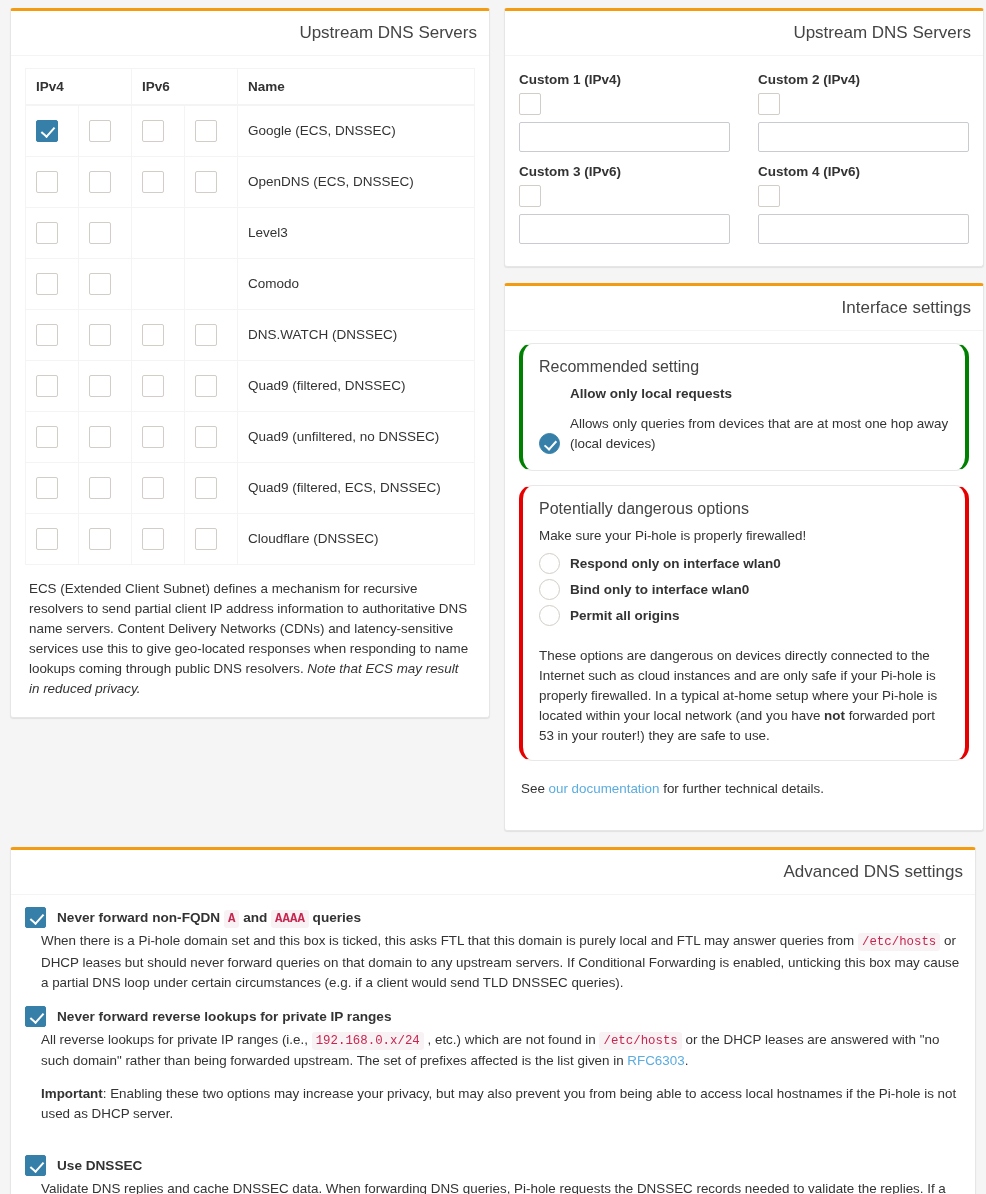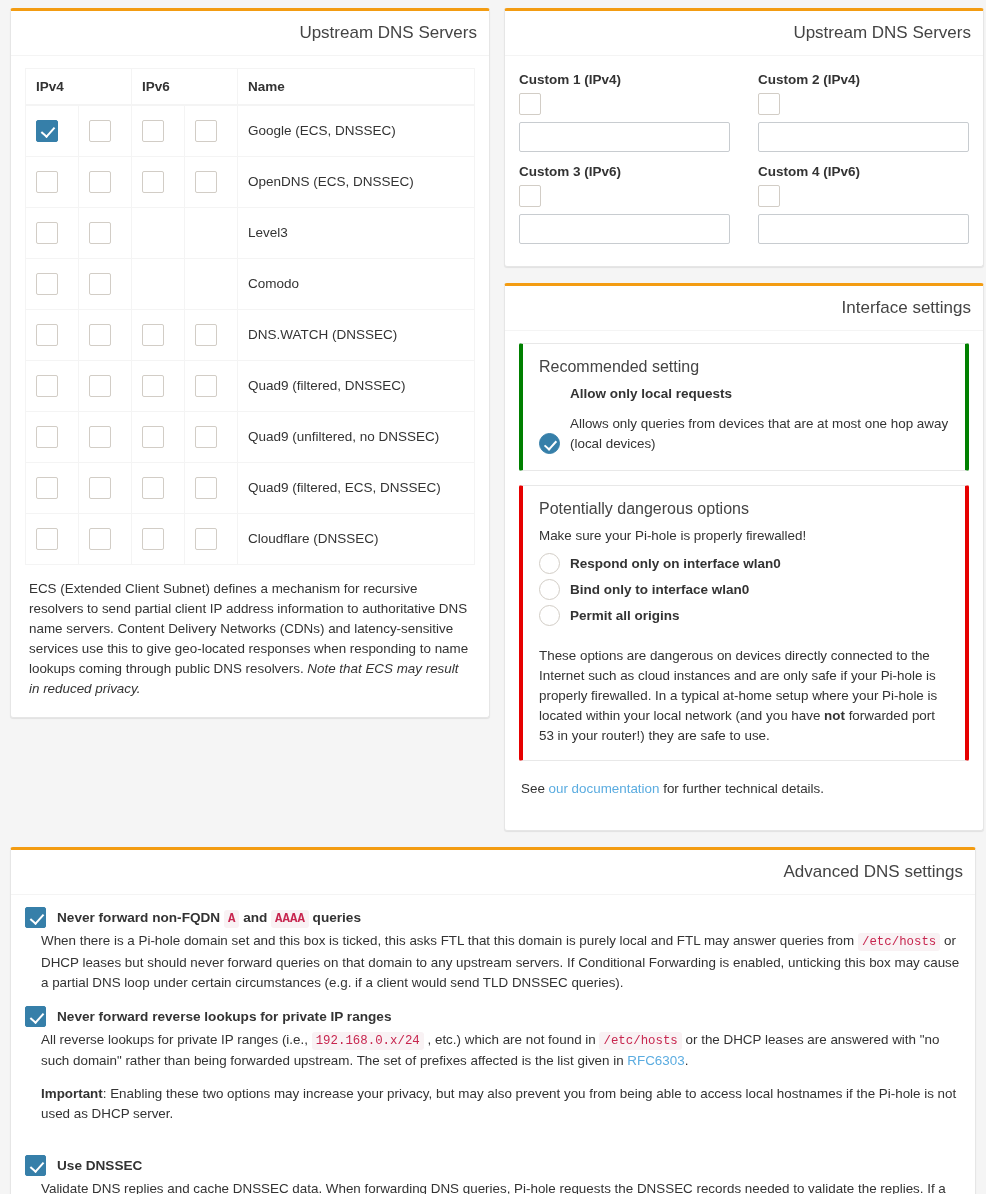--- a/index.html
+++ b/index.html
@@ -126,21 +126,21 @@
     padding: 4px 8px;
     font-family: "Liberation Sans", sans-serif;
     font-size: 13px;
     color: #333;
     outline: none;
   }
 
   
   .callout {
     border: 1px solid #e8e8e8;
-    border-radius: 2px;
+    border-radius: 14px;
     padding: 12px 16px 14px 16px;
     margin-bottom: 14px;
     background: #fff;
   }
   .callout.green { border-left: 4px solid #008000; border-right: 4px solid #008000; }
   .callout.red   { border-left: 4px solid #e60000; border-right: 4px solid #e60000; }
   .callout h4 {
     margin: 2px 0 8px 0;
     font-size: 16px;
     font-weight: 400;

